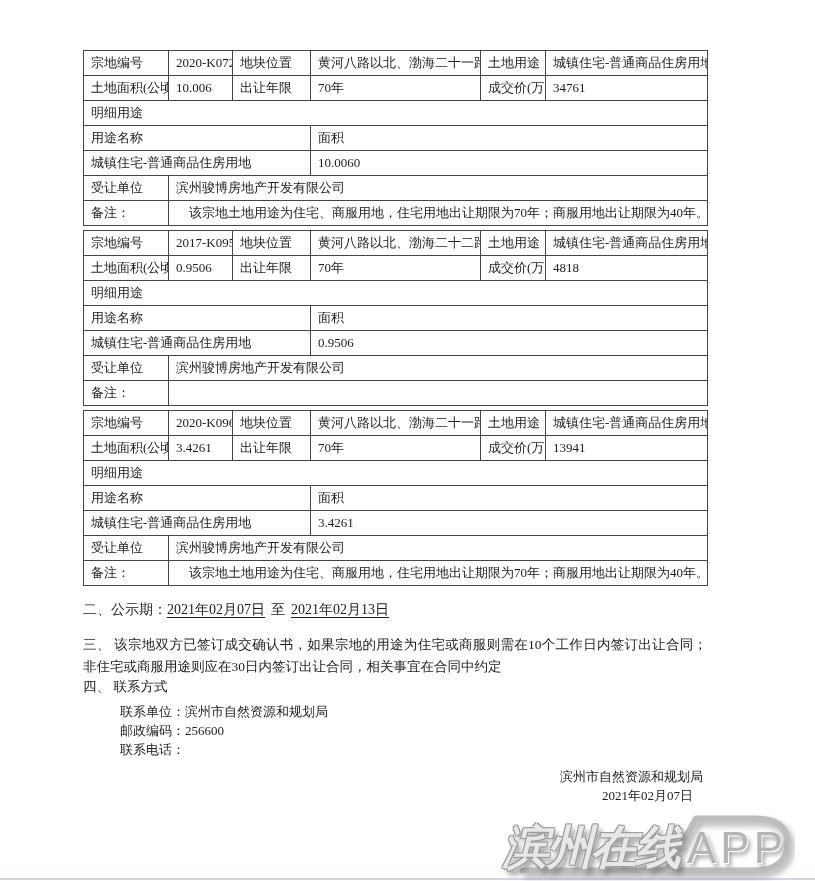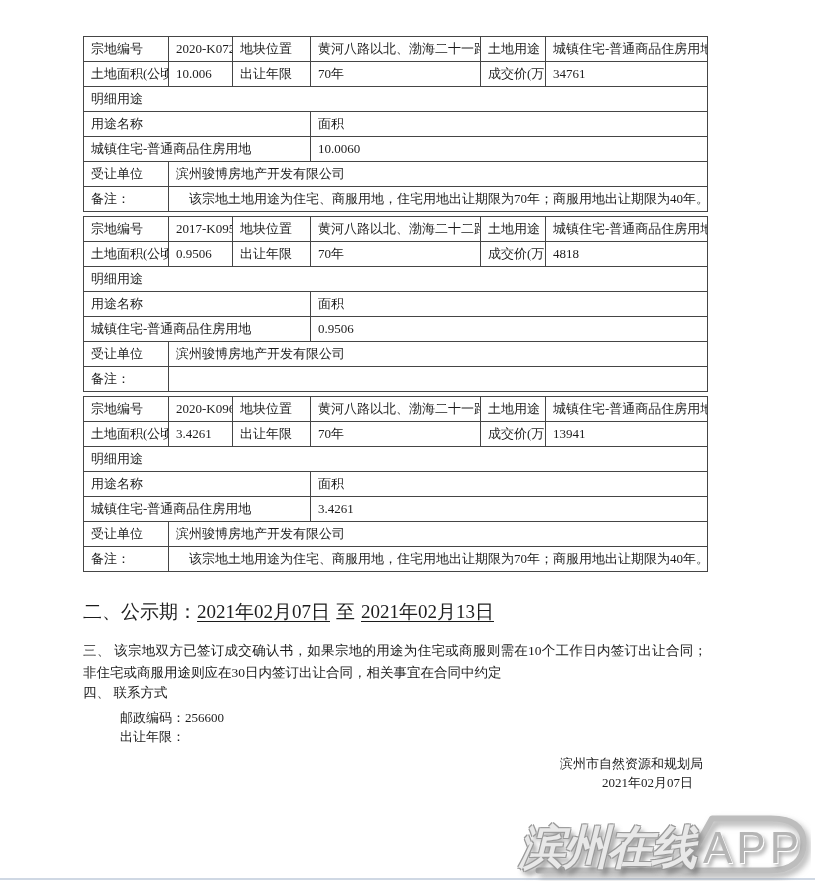--- a/index.html
+++ b/index.html
@@ -12,42 +12,42 @@
   .page {
     position: relative;
     width: 815px;
     height: 881px;
     background: #ffffff;
     overflow: hidden;
   }
   .content {
     position: absolute;
     left: 83px;
-    top: 36px;
+    top: 50px;
     width: 624px;
   }
   table.parcel {
     width: 624px;
     border-collapse: collapse;
     table-layout: fixed;
     margin-bottom: 4px;
   }
   table.parcel td {
     border: 1px solid #454545;
     height: 25px;
     font-size: 13px;
     padding: 2px 7px;
     vertical-align: middle;
     overflow: hidden;
     white-space: nowrap;
   }
   td.remark-cell { text-indent: 1em; white-space: normal; }
   .sec2 {
-    margin-top: 27px;
-    font-size: 19px;
+    margin-top: 15px;
+    font-size: 14px;
   }
   .sec2 .u { text-decoration: underline; text-underline-offset: 3px; }
   .sec2 .sep { margin: 0 6px; }
   .sec3 {
     margin-top: 15px;
     font-size: 13.5px;
     line-height: 22px;
     text-align: justify;
   }
   .sec4-title {
@@ -62,21 +62,21 @@
   .footer {
     margin-top: 8px;
     text-align: right;
     font-size: 13px;
     line-height: 19px;
     padding-right: 4px;
   }
   .footer .footer-date { padding-right: 10px; }
   .watermark {
     position: absolute;
-    right: 4px;
+    right: 20px;
     bottom: 0px;
     width: 292px;
     height: 72px;
     z-index: 5;
   }
   .wm-text {
     position: absolute;
     left: 0;
     top: 8px;
     white-space: nowrap;
@@ -261,22 +261,23 @@
       </table>
 
     <div class="sec2">
       <span>二、公示期：</span><span class="u">2021年02月07日</span><span class="sep">至</span><span class="u">2021年02月13日</span>
     </div>
 
     <div class="sec3">三、 该宗地双方已签订成交确认书，如果宗地的用途为住宅或商服则需在10个工作日内签订出让合同；非住宅或商服用途则应在30日内签订出让合同，相关事宜在合同中约定</div>
 
     <div class="sec4-title">四、 联系方式</div>
     <div class="contact">
+      <div>联系单位：滨州市自然资源和规划局</div>
       <div>邮政编码：256600</div>
-      <div>出让年限：</div>
+      <div>联系电话：</div>
     </div>
 
     <div class="footer">
       <div>滨州市自然资源和规划局</div>
       <div class="footer-date">2021年02月07日</div>
     </div>
   </div>
 
   <div class="watermark">
     <svg class="wm-svg" width="292" height="72" viewBox="0 0 292 72">

